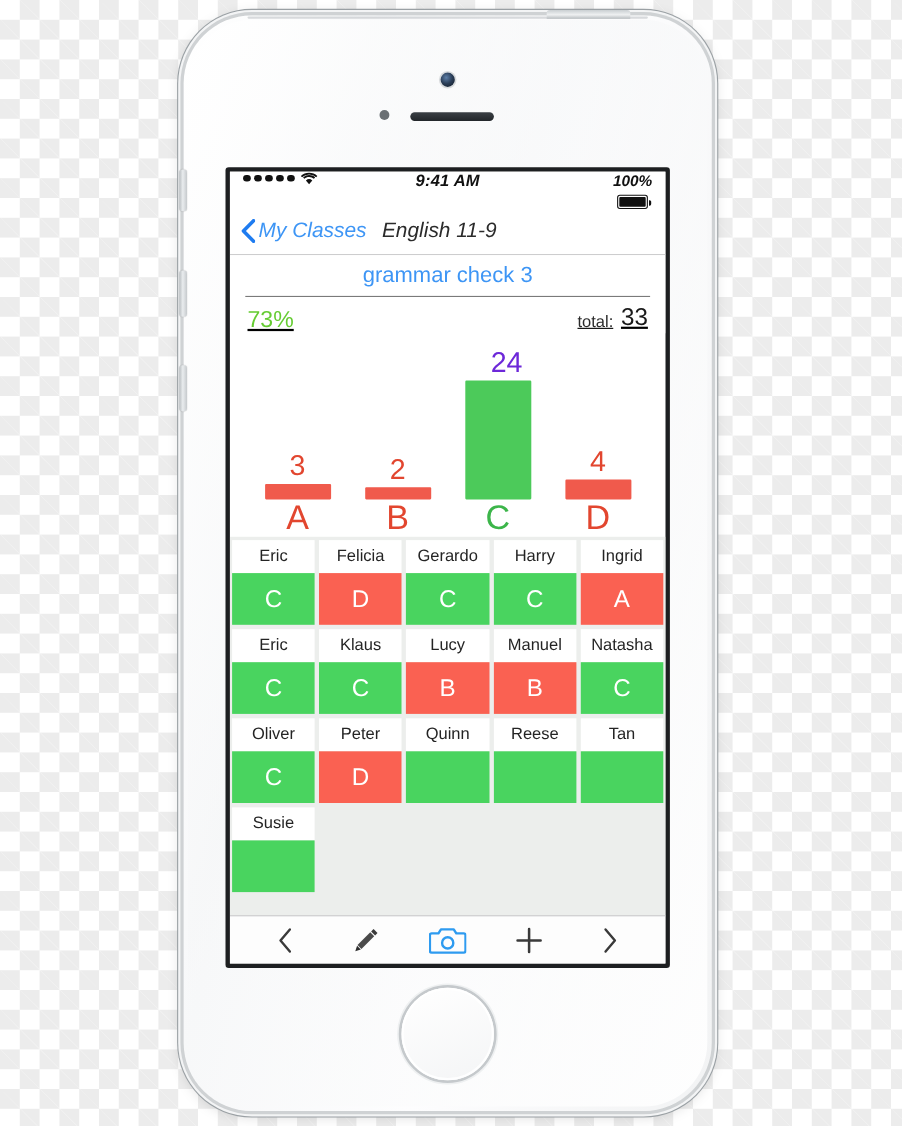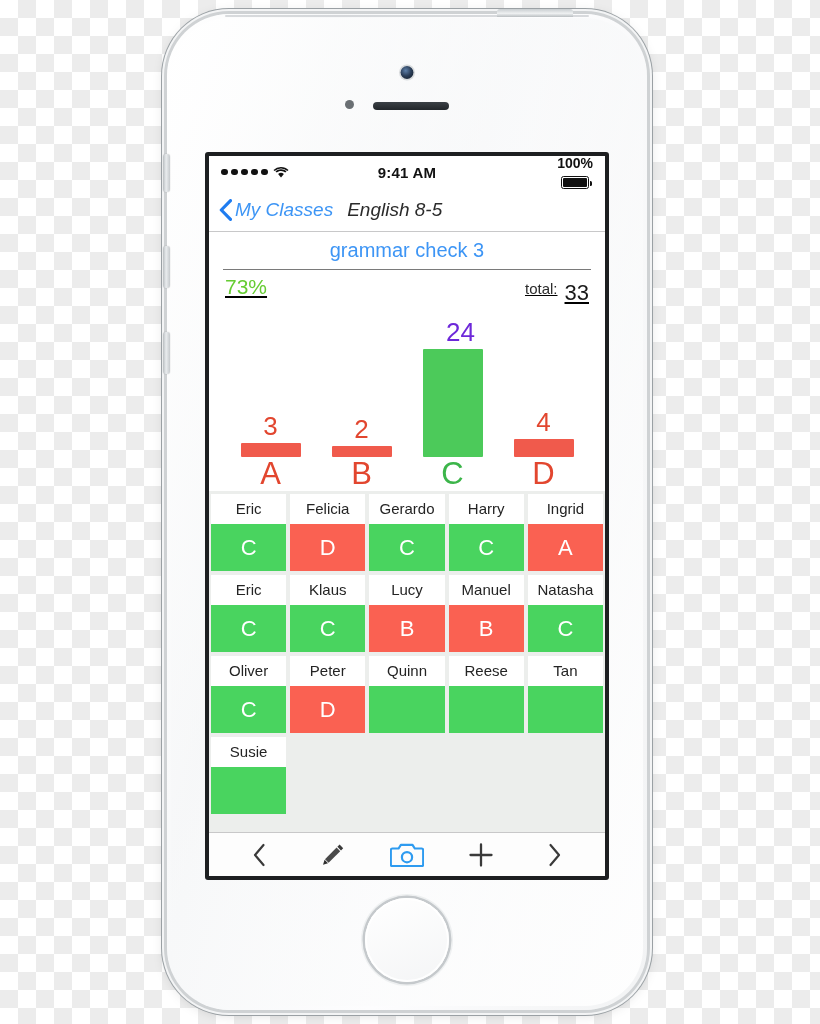--- a/index.html
+++ b/index.html
@@ -97,24 +97,25 @@
     width: 100%; height: 100%;
     background: #ffffff;
     overflow: hidden;
     position: relative;
     display: flex; flex-direction: column;
   }
 
   
   .statusbar {
     height: 32px; flex: 0 0 32px;
-    display: flex; align-items: center;
+    display: flex; align-items: flex-start;
     padding: 0 12px;
     background: #ffffff;
     position: relative;
+    font-style: italic;
   }
   .sb-left { display: flex; align-items: center; gap: 5px; }
   .sig-dots { display: flex; gap: 3.5px; }
   .sig-dots i { width: 6.5px; height: 6.5px; border-radius: 50%; background: #111; display: block; }
   .wifi { width: 16px; height: 12px; display: block; }
   .sb-time {
     position: absolute; left: 0; right: 0; text-align: center;
     font-size: 15px; font-weight: bold; color: #111; letter-spacing: .2px;
   }
   .sb-right { margin-left: auto; display: flex; align-items: center; gap: 5px; z-index: 2; flex-direction: column; }
@@ -155,21 +156,21 @@
     text-align: center; font-size: 20px; color: #3d95f5;
     padding-bottom: 7px;
   }
   .assignment-rule { height: 1px; background: #7a7a7a; }
   .stats-row {
     display: flex; align-items: baseline; justify-content: space-between;
     padding: 5px 2px 0;
     text-decoration: underline;
   }
   .pct { font-size: 21px; color: #66cc33; }
-  .total-wrap { display: flex; align-items: flex-start; gap: 7px; }
+  .total-wrap { display: flex; align-items: flex-end; gap: 7px; }
   .total-label { font-size: 15px; color: #2b2b2b; }
   .total-value { font-size: 22px; color: #1a1a1a; }
 
   
   .chart {
     flex: 0 0 auto; height: 185px;
     display: flex; align-items: flex-end; justify-content: center;
     padding: 0 16px;
     gap: 0;
     position: relative;
@@ -269,21 +270,21 @@
               <i></i>
             </span>
         </div>
       </div>
 
       <div class="navbar">
         <svg class="back-chevron" viewBox="0 0 13 22">
           <path d="M11.5 1.6 2.3 11l9.2 9.4" fill="none" stroke="#1f7cf0" stroke-width="3.2" stroke-linecap="round" stroke-linejoin="round"></path>
         </svg>
         <span class="back-label">My Classes</span>
-        <span class="nav-title">English 8-5</span>
+        <span class="nav-title">English 11-9</span>
       </div>
 
       <div class="assignment">
         <div class="assignment-title">grammar check 3</div>
         <div class="assignment-rule"></div>
         <div class="stats-row">
           <span class="pct">73%</span>
           <span class="total-wrap">
             <span class="total-label">total:</span>
             <span class="total-value">33</span>

